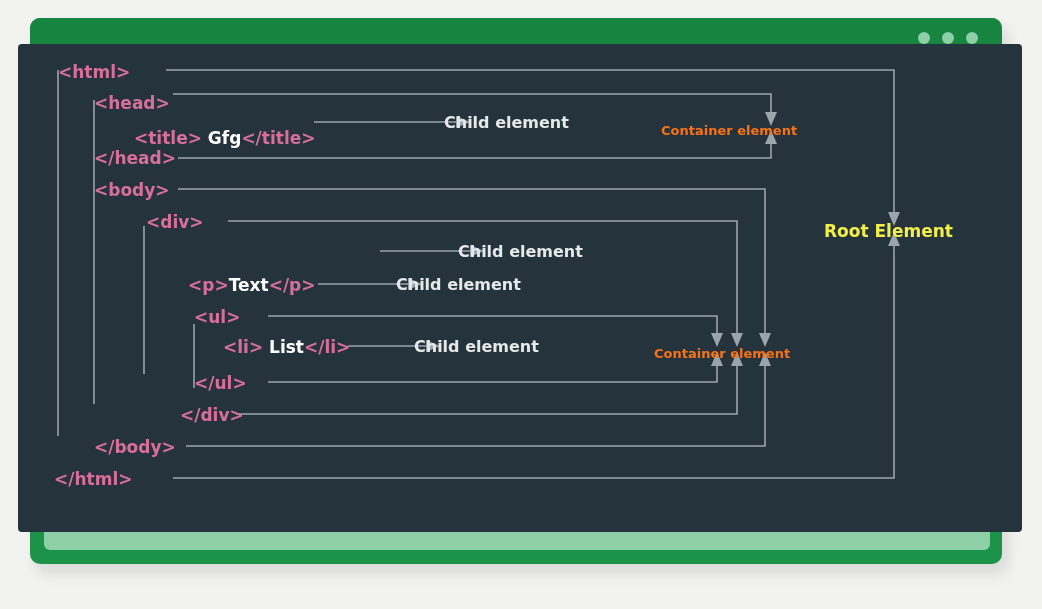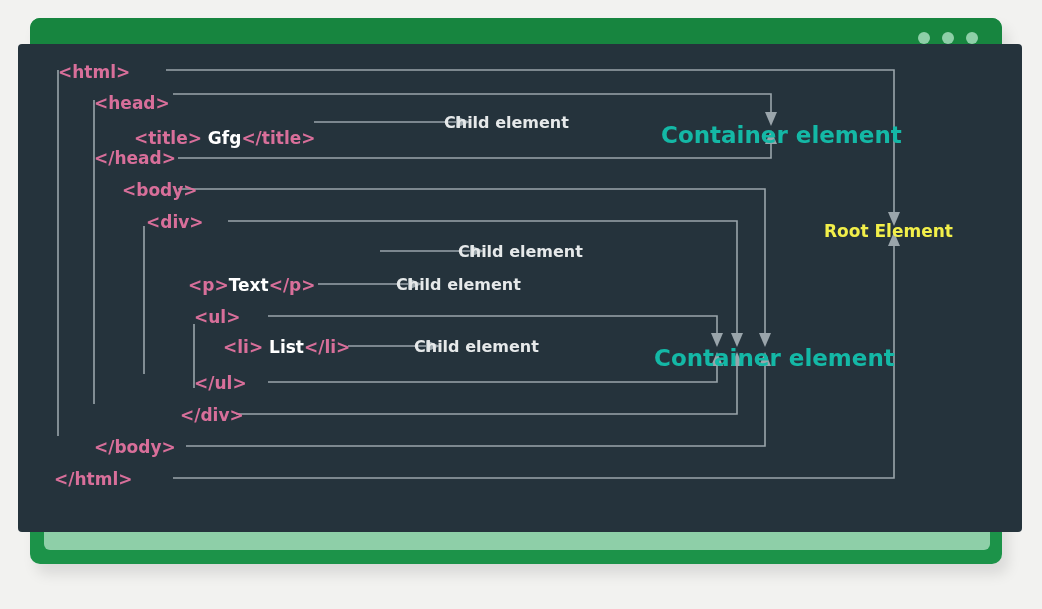--- a/index.html
+++ b/index.html
@@ -50,21 +50,21 @@
   }
   .tag{color:#d86f9a;}
   .txt{color:#ffffff;}
 
   
   .lbl{
     position:absolute;white-space:nowrap;
     font-size:16px;font-weight:bold;line-height:1;text-align:center;
   }
   .lbl-child{color:#e6e9ea;}
-  .lbl-container{color:#14b8a6;font-size:23px;}
+  .lbl-container{color:#f97316;font-size:13px;}
   .lbl-root{color:#f2ef4a;font-size:17px;}
 
   
   svg.wires{position:absolute;left:0;top:0;width:964px;height:488px;}
   svg.wires path,svg.wires line{stroke:#9aa5ab;stroke-width:1.6;fill:none;}
   svg.wires polygon{fill:#9aa5ab;}
   .guide{stroke:#6f7e86;stroke-width:1.6;}
 </style>
 </head>
 <body>
@@ -135,21 +135,21 @@
 
       <path d="M 155 434 L 876 434 L 876 202"></path>
       <polygon points="870,202 876,188 882,202"></polygon>
     </svg>
 
     <div class="code">
       <div class="line" style="left:40px;  top:20px;"><span class="tag">&lt;html&gt;</span></div>
       <div class="line" style="left:76px;  top:51px;"><span class="tag">&lt;head&gt;</span></div>
       <div class="line" style="left:116px; top:86px;"><span class="tag">&lt;title&gt;</span><span class="txt"> Gfg</span><span class="tag">&lt;/title&gt;</span></div>
       <div class="line" style="left:76px;  top:106px;"><span class="tag">&lt;/head&gt;</span></div>
-      <div class="line" style="left:76px;  top:138px;margin-left:28px;"><span class="tag">&lt;body&gt;</span></div>
+      <div class="line" style="left:76px;  top:138px;"><span class="tag">&lt;body&gt;</span></div>
       <div class="line" style="left:128px; top:170px;"><span class="tag">&lt;div&gt;</span></div>
       <div class="line" style="left:170px; top:233px;"><span class="tag">&lt;p&gt;</span><span class="txt">Text</span><span class="tag">&lt;/p&gt;</span></div>
       <div class="line" style="left:176px; top:265px;text-align:right;"><span class="tag">&lt;ul&gt;</span></div>
       <div class="line" style="left:205px; top:295px;text-align:right;"><span class="tag">&lt;li&gt;</span><span class="txt"> List</span><span class="tag">&lt;/li&gt;</span></div>
       <div class="line" style="left:176px; top:331px;"><span class="tag">&lt;/ul&gt;</span></div>
       <div class="line" style="left:140px; top:363px;margin-left:22px;"><span class="tag">&lt;/div&gt;</span></div>
       <div class="line" style="left:76px;  top:395px;"><span class="tag">&lt;/body&gt;</span></div>
       <div class="line" style="left:36px;  top:427px;"><span class="tag">&lt;/html&gt;</span></div>
     </div>
 

